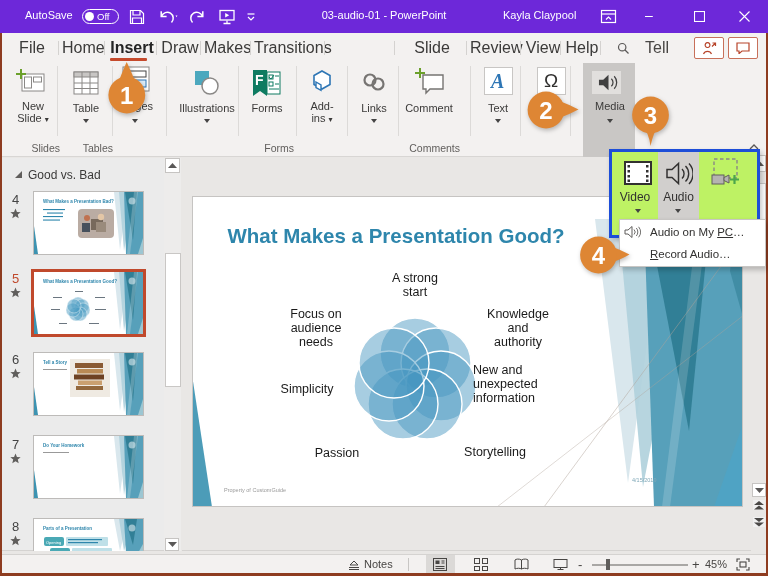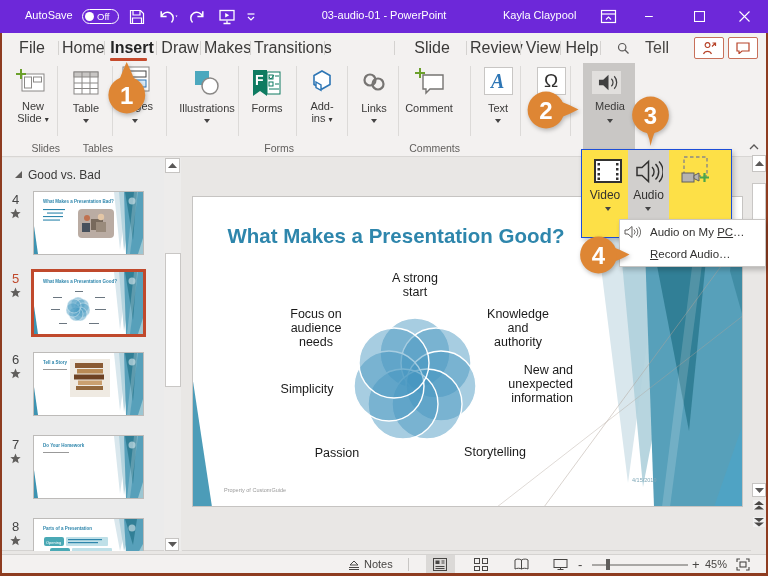--- a/index.html
+++ b/index.html
@@ -34,21 +34,21 @@
 #slidew{position:absolute;left:3px;top:-6px;width:548px;height:320px}
 
 #status{left:2px;top:554px;width:764px;height:19px;background:#F3F1F0;border-top:1px solid #D5D3D1;font-size:11px;color:#484644}
 
 #bl{left:0;top:33px;width:2px;height:543px;background:#8E3C20}
 #br{left:766px;top:33px;width:2px;height:543px;background:#8E3C20}
 #bb{left:0;top:573px;width:768px;height:3px;background:#8E3C20}
 
 .co{position:absolute;z-index:40;filter:drop-shadow(1.5px 2px 2px rgba(0,0,0,0.25))}
 
-#mediadd{left:581px;top:149px;width:151px;height:89px;background:#fde047;border:1px solid #1d4ed8;z-index:20;box-shadow:2px 3px 5px rgba(0,0,0,0.22)}
+#mediadd{left:609px;top:149px;width:151px;height:89px;background:#bef264;border:3px solid #1d4ed8;z-index:20;box-shadow:2px 3px 5px rgba(0,0,0,0.22)}
 #submenu{left:619px;top:219px;width:147px;height:48px;background:#fff;border:1px solid #C8C6C4;z-index:30;box-shadow:2px 3px 5px rgba(0,0,0,0.22)}
 .mtxt{position:absolute;font-size:11.5px;color:#323130;white-space:nowrap}
 </style></head><body>
 <div id="app">
 
 <div class="a" id="titlebar">
   <div class="t" style="left:25px;top:9px;">AutoSave</div>
   <div class="a" style="left:82px;top:9px;width:37px;height:15px;border:1px solid #fff;border-radius:8px;">
      <div class="a" style="left:2px;top:2px;width:9px;height:9px;border-radius:50%;background:#fff"></div>
      <div class="t" style="left:14px;top:1px;font-size:9.5px;">Off</div>
@@ -419,21 +419,21 @@
       <text x="436" y="291" font-size="5.5" fill="#7FA8B8">4/15/2019</text>
       <text x="28" y="301" font-size="5.5" fill="#9a9a9a">Property of CustomGuide</text>
     </svg>
 
     <div class="a" style="left:30px;top:33px;width:340px;text-align:center;font-size:20.5px;font-weight:bold;color:#2E86AC;white-space:nowrap;">What Makes a Presentation Good?</div>
 
     <div class="a" style="left:169px;top:80px;width:100px;text-align:center;font-size:12.5px;color:#1a1a1a;line-height:14px;">A strong<br>start</div>
     <div class="a" style="left:272px;top:116px;width:100px;text-align:center;font-size:12.5px;color:#1a1a1a;line-height:14px;">Knowledge<br>and<br>authority</div>
     <div class="a" style="left:70px;top:116px;width:100px;text-align:center;font-size:12.5px;color:#1a1a1a;line-height:14px;">Focus on<br>audience<br>needs</div>
     <div class="a" style="left:61px;top:191px;width:100px;text-align:center;font-size:12.5px;color:#1a1a1a;">Simplicity</div>
-    <div class="a" style="left:277px;top:172px;width:100px;text-align:right;font-size:12.5px;color:#1a1a1a;line-height:14px;">New and<br>unexpected<br>information</div>
+    <div class="a" style="left:277px;top:172px;width:100px;text-align:left;font-size:12.5px;color:#1a1a1a;line-height:14px;">New and<br>unexpected<br>information</div>
     <div class="a" style="left:91px;top:255px;width:100px;text-align:center;font-size:12.5px;color:#1a1a1a;">Passion</div>
     <div class="a" style="left:249px;top:254px;width:100px;text-align:center;font-size:12.5px;color:#1a1a1a;">Storytelling</div>
   </div>
       </div>
 </div>
 
 <div class="sbtrack" style="left:164px;top:158px;width:17px;height:393px;background:#EDECEB"></div>
 <div class="sbbtn" style="left:165px;top:158px;width:15px;height:15px;background:#fff;border:1px solid #C6C4C2">
       <svg width="9" height="5" viewBox="0 0 9 5">
         <path d="M4.5 0 L9 5 L0 5 Z" fill="#5a5857"></path>

